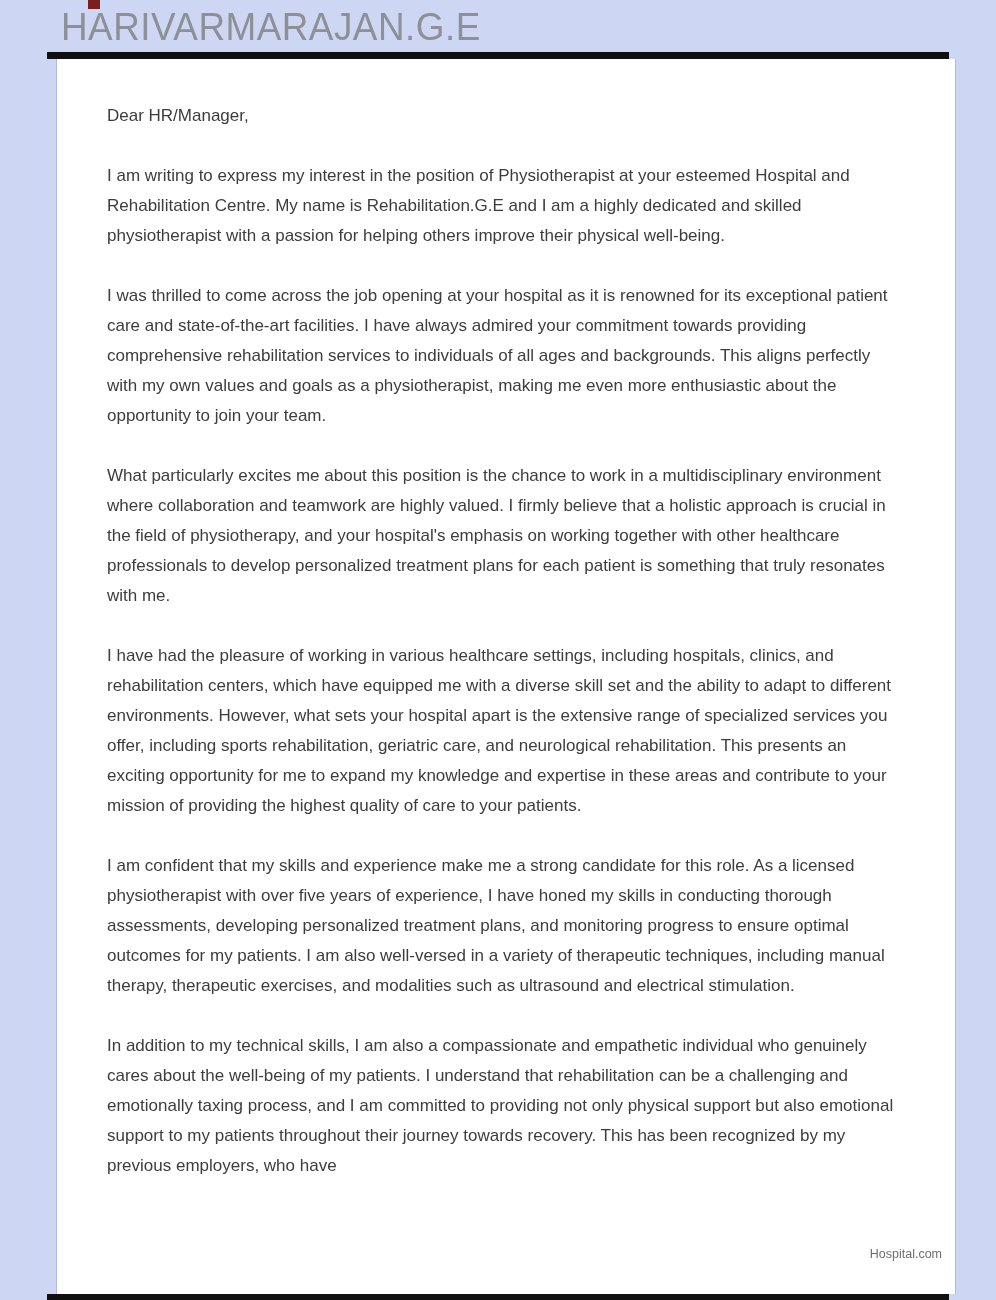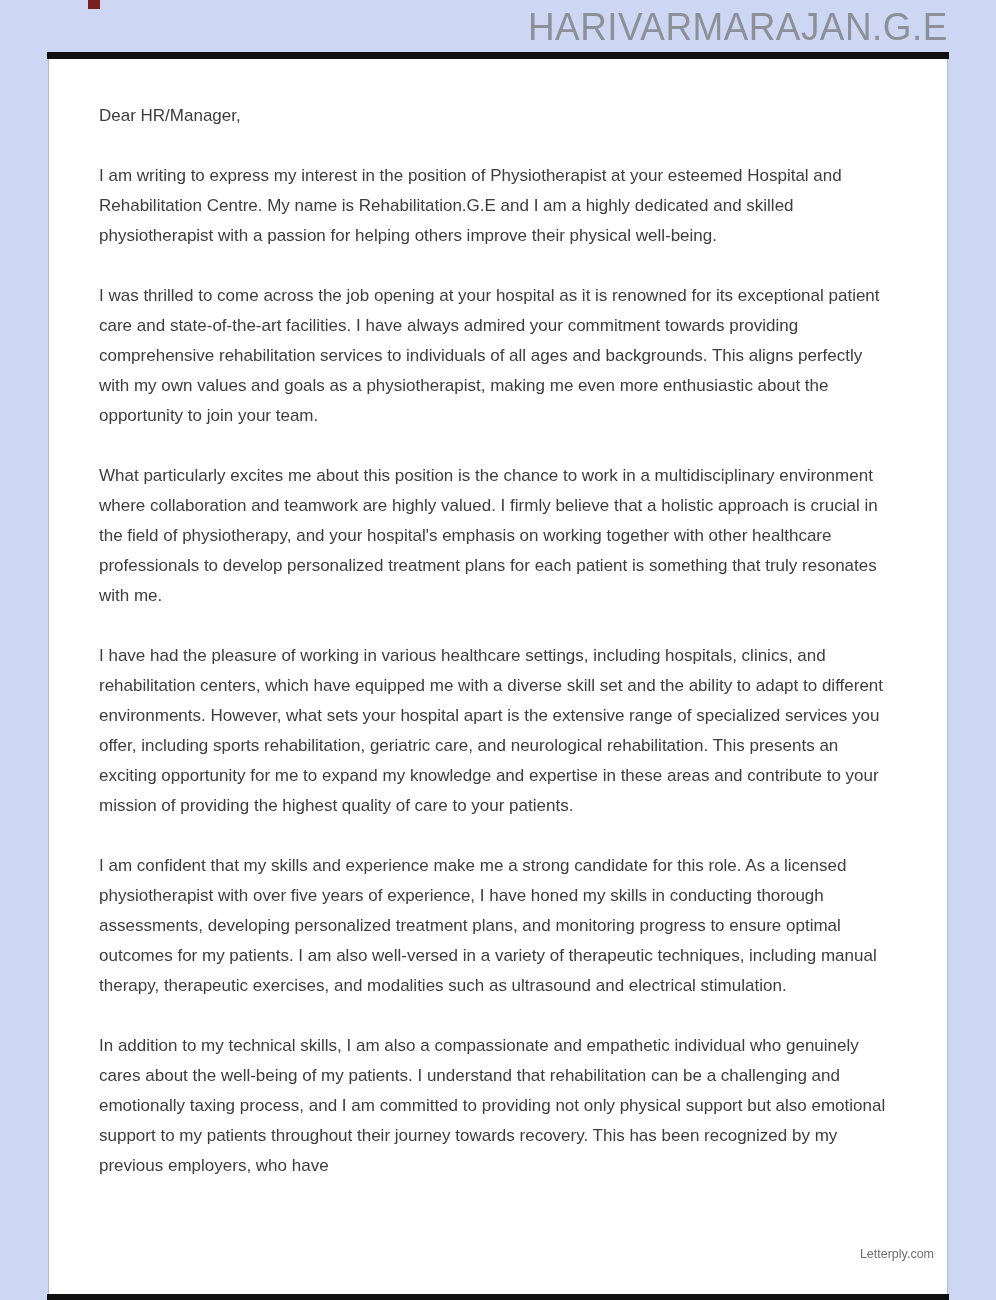--- a/index.html
+++ b/index.html
@@ -20,21 +20,21 @@
       left: 88px;
       width: 12px;
       height: 9px;
       background: #7a1f1f;
     }
     .header {
       position: absolute;
       top: 4px;
       left: 48px;
       width: 900px;
-      text-align: right;
+      text-align: left;
     }
     .header-name {
       display: inline-block;
       font-family: "Liberation Sans", sans-serif;
       font-size: 38px;
       font-weight: 400;
       line-height: 46px;
       letter-spacing: 0.5px;
       color: #8d9096;
       transform: scaleX(0.97);
@@ -45,21 +45,21 @@
       position: absolute;
       top: 52px;
       left: 47px;
       width: 902px;
       height: 7px;
       background: #101010;
     }
     .page {
       position: absolute;
       top: 59px;
-      left: 48px;
+      left: 56px;
       width: 900px;
       height: 1235px;
       background: #ffffff;
       border-left: 1px solid #aebbdd;
       border-right: 1px solid #aebbdd;
       box-sizing: border-box;
       overflow: hidden;
     }
     .letter {
       padding: 42px 52px 0 50px;
@@ -104,16 +104,16 @@
   <div class="letter">
     <p>Dear HR/Manager,</p>
     <p>I am writing to express my interest in the position of Physiotherapist at your esteemed Hospital and Rehabilitation Centre. My name is Rehabilitation.G.E and I am a highly dedicated and skilled physiotherapist with a passion for helping others improve their physical well-being.</p>
     <p>I was thrilled to come across the job opening at your hospital as it is renowned for its exceptional patient care and state-of-the-art facilities. I have always admired your commitment towards providing comprehensive rehabilitation services to individuals of all ages and backgrounds. This aligns perfectly with my own values and goals as a physiotherapist, making me even more enthusiastic about the opportunity to join your team.</p>
     <p>What particularly excites me about this position is the chance to work in a multidisciplinary environment where collaboration and teamwork are highly valued. I firmly believe that a holistic approach is crucial in the field of physiotherapy, and your hospital's emphasis on working together with other healthcare professionals to develop personalized treatment plans for each patient is something that truly resonates with me.</p>
     <p>I have had the pleasure of working in various healthcare settings, including hospitals, clinics, and rehabilitation centers, which have equipped me with a diverse skill set and the ability to adapt to different environments. However, what sets your hospital apart is the extensive range of specialized services you offer, including sports rehabilitation, geriatric care, and neurological rehabilitation. This presents an exciting opportunity for me to expand my knowledge and expertise in these areas and contribute to your mission of providing the highest quality of care to your patients.</p>
     <p>I am confident that my skills and experience make me a strong candidate for this role. As a licensed physiotherapist with over five years of experience, I have honed my skills in conducting thorough assessments, developing personalized treatment plans, and monitoring progress to ensure optimal outcomes for my patients. I am also well-versed in a variety of therapeutic techniques, including manual therapy, therapeutic exercises, and modalities such as ultrasound and electrical stimulation.</p>
     <p>In addition to my technical skills, I am also a compassionate and empathetic individual who genuinely cares about the well-being of my patients. I understand that rehabilitation can be a challenging and emotionally taxing process, and I am committed to providing not only physical support but also emotional support to my patients throughout their journey towards recovery. This has been recognized by my previous employers, who have</p>
   </div>
 
-  <span class="watermark">Letterply.com</span>
+  <span class="watermark">Hospital.com</span>
 </div>
 
 <div class="bottom-rule"></div>
 
 </body></html>

